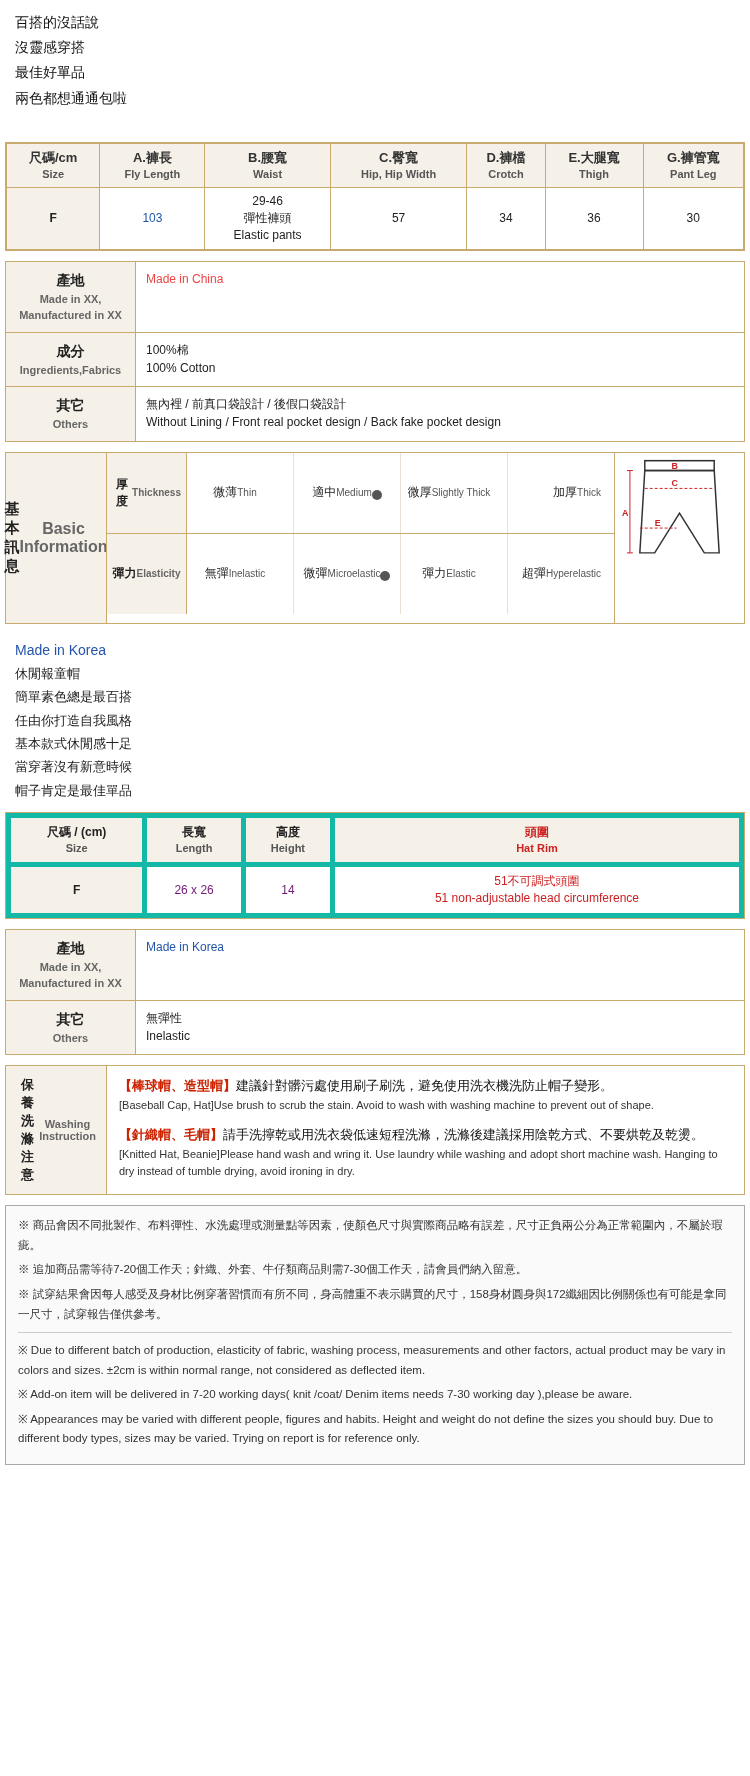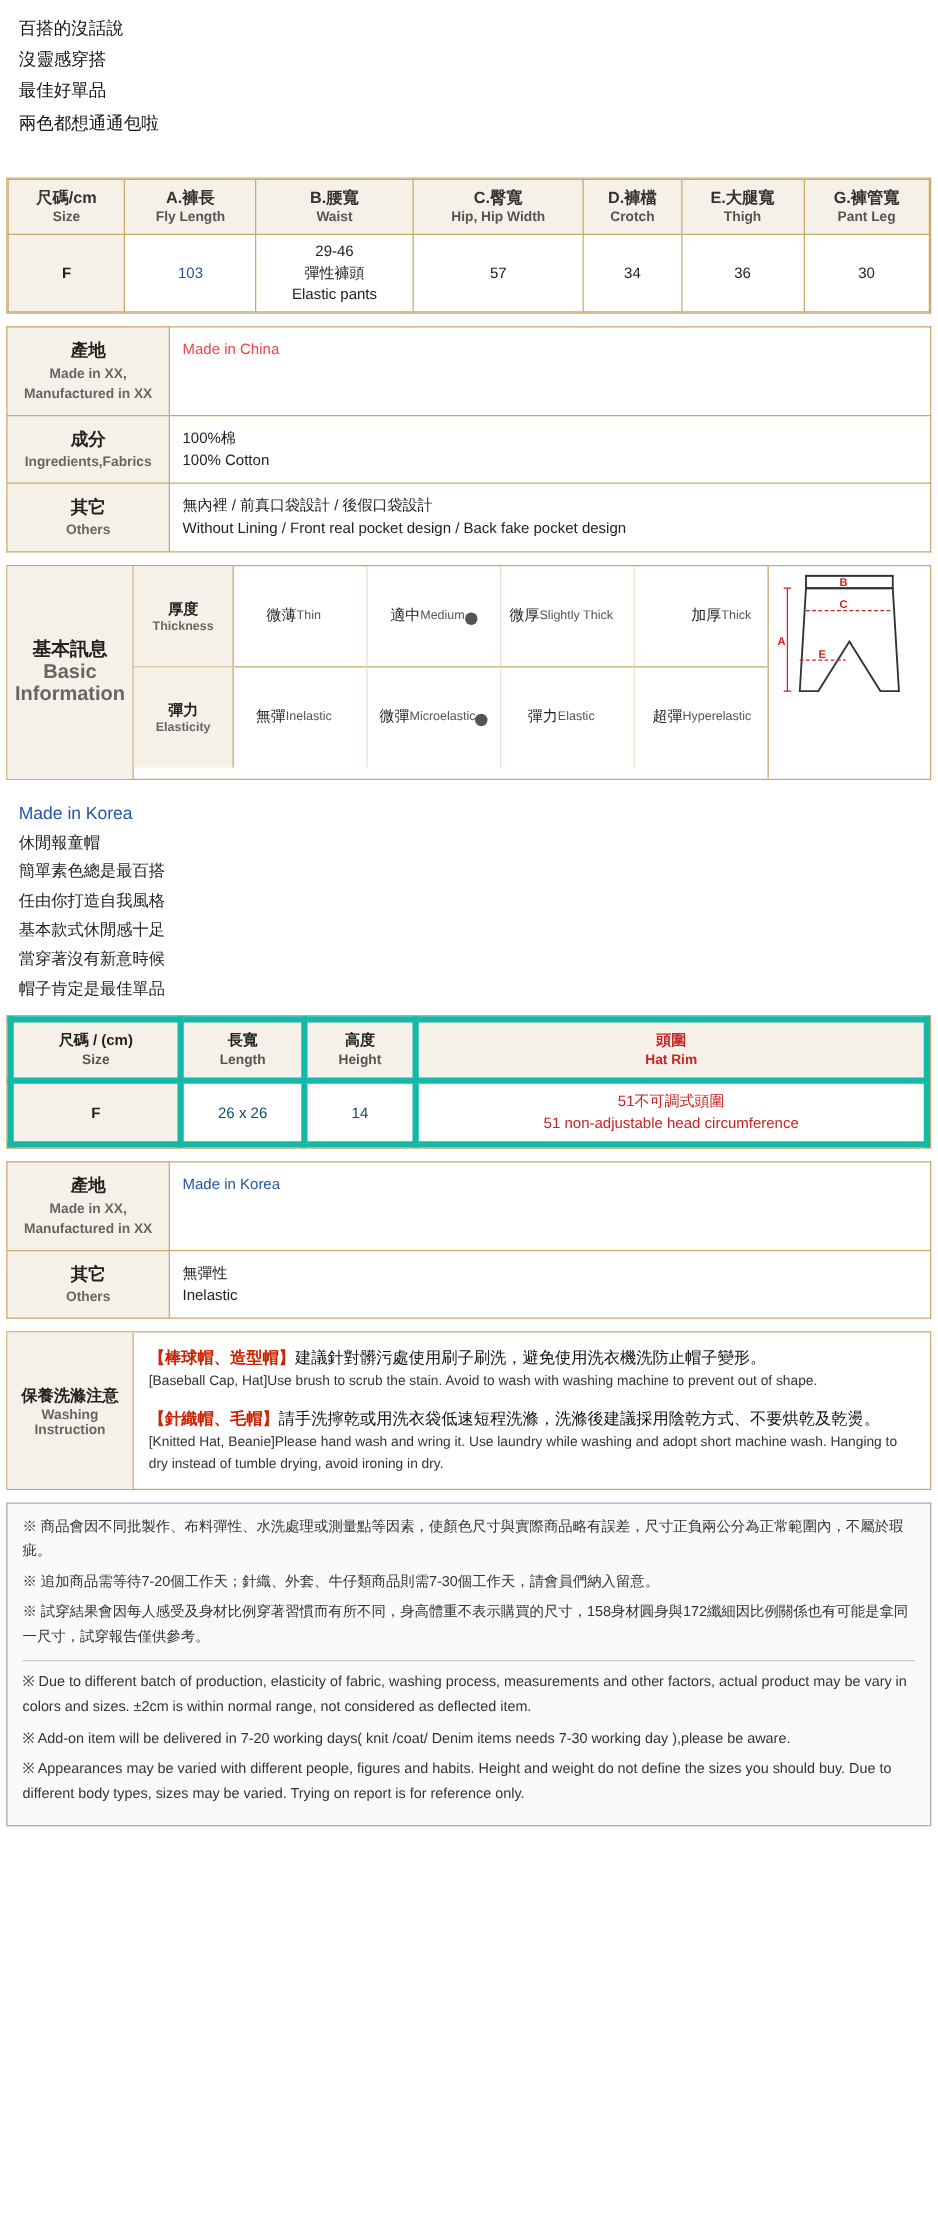--- a/index.html
+++ b/index.html
@@ -91,21 +91,21 @@
       margin: 0 5px 10px 5px;
       border: 1px solid #c8a96e;
       display: flex;
     }
     .basic-info-left {
       background: #f5f0e8;
       width: 100px;
       display: flex;
       align-items: center;
       justify-content: center;
-      flex-direction: column;
+      flex-direction: row;
       text-align: center;
       padding: 12px;
       font-weight: bold;
     }
     .basic-info-left .zh {
       font-size: 15px;
     }
     .basic-info-left .en {
       font-size: 16px;
       color: #666;
@@ -118,21 +118,20 @@
       display: flex;
       border-bottom: 1px solid #c8a96e;
     }
     .bi-row:last-child {
       border-bottom: none;
     }
     .bi-row-label {
       width: 80px;
       background: #f5f0e8;
       display: flex;
-      flex-direction: column;
       align-items: center;
       justify-content: center;
       padding: 8px 5px;
       text-align: center;
       font-size: 12px;
       font-weight: bold;
       border-right: 1px solid #c8a96e;
     }
     .bi-row-label .en {
       font-size: 10px;
@@ -221,21 +220,21 @@
       line-height: 1.4;
     }
     .hat-size-table thead th {
       background: #f5f0e8;
     }
     .hat-size-table thead th.hat-rim-col {
       color: #cc2222;
       font-weight: bold;
     }
     .hat-size-table td.blue-value {
-      color: #0c4a6e;
+      color: #701a75;
     }
     .hat-size-table td.red-value {
       color: #cc2222;
     }
     .hat-size-table td.row-header {
       background: #f5f0e8;
       font-weight: bold;
     }
 
     
@@ -272,21 +271,21 @@
     
     .washing-section {
       border: 1px solid #c8a96e;
       margin: 0 5px 10px 5px;
       display: flex;
     }
     .washing-label {
       background: #f5f0e8;
       width: 100px;
       display: flex;
-      flex-direction: column;
+      flex-direction: row;
       align-items: center;
       justify-content: center;
       text-align: center;
       padding: 10px;
       font-weight: bold;
       font-size: 13px;
     }
     .washing-label .en {
       font-size: 11px;
       color: #666;

